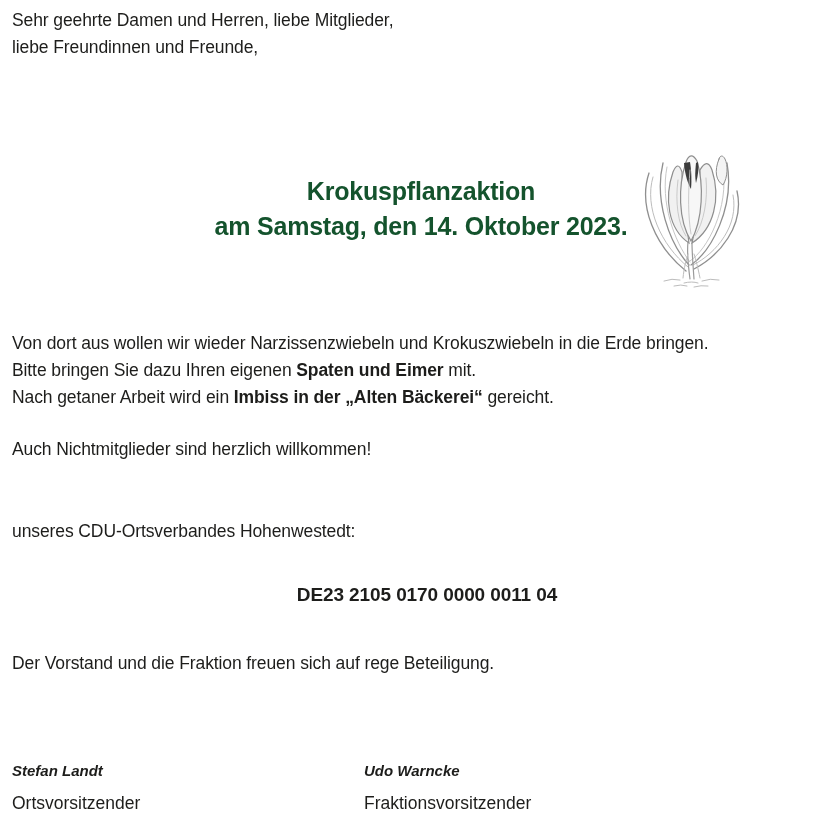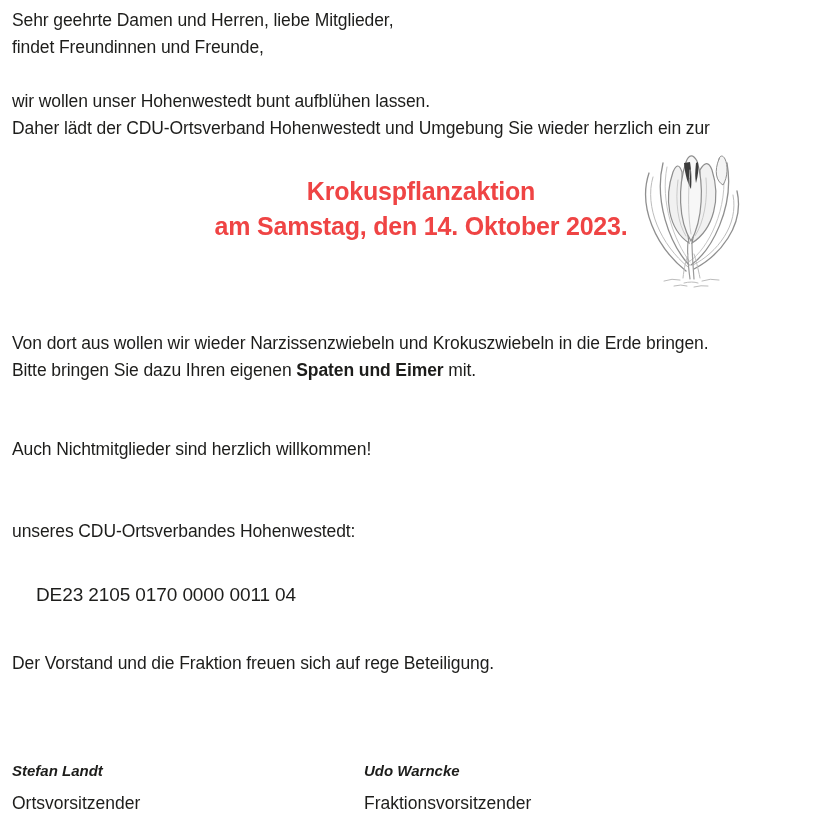--- a/index.html
+++ b/index.html
@@ -29,31 +29,31 @@
   .headline {
     position: absolute;
     left: 24px;
     width: 794px;
     top: 174px;
     text-align: center;
     font-size: 25px;
     line-height: 35px;
     font-weight: bold;
     letter-spacing: -0.2px;
-    color: #ef4444;
+    color: #14532d;
   }
   .iban-line {
     position: absolute;
     left: 36px;
     width: 782px;
     top: 581px;
-    text-align: left;
+    text-align: center;
     font-size: 19px;
     line-height: 27px;
-    font-weight: normal;
+    font-weight: bold;
     letter-spacing: -0.1px;
   }
   .signature {
     position: absolute;
     top: 757px;
   }
   .signature .sig-name {
     font-size: 15px;
     font-weight: bold;
     font-style: italic;
@@ -74,27 +74,23 @@
     height: 142px;
   }
 </style>
 </head>
 <body>
 
 <div class="page">
 
   <div class="block" style="top:7px">
     <div class="line">Sehr geehrte Damen und Herren, liebe Mitglieder,</div>
-    <div class="line">findet Freundinnen und Freunde,</div>
+    <div class="line">liebe Freundinnen und Freunde,</div>
   </div>
 
-  <div class="block" style="top:88px">
-    <div class="line">wir wollen unser Hohenwestedt bunt aufblühen lassen.</div>
-    <div class="line">Daher lädt der CDU-Ortsverband Hohenwestedt und Umgebung Sie wieder herzlich ein zur</div>
-  </div>
 
   <div class="headline">
     <div class="line">Krokuspflanzaktion</div>
     <div class="line">am Samstag, den 14. Oktober 2023.</div>
   </div>
 
   <svg class="flower" viewBox="0 0 127 142" aria-hidden="true">
     <g fill="none" stroke="#9a9a9a" stroke-width="1.3" stroke-linecap="round">
 
       <path d="M21,23 C10,56 27,96 58,121" stroke="#8f8f8f"></path>
@@ -141,20 +137,23 @@
       <path d="M66,137 q7,-2 14,-1"></path>
     </g>
   </svg>
 
 
   <div class="block" style="top:330px">
     <div class="line">Von dort aus wollen wir wieder Narzissenzwiebeln und Krokuszwiebeln in die Erde bringen.</div>
     <div class="line">
       <span>Bitte bringen Sie dazu Ihren eigenen </span><b>Spaten und Eimer</b><span> mit.</span>
     </div>
+    <div class="line">
+      <span>Nach getaner Arbeit wird ein </span><b>Imbiss in der „Alten Bäckerei“</b><span> gereicht.</span>
+    </div>
   </div>
 
   <div class="block" style="top:436px">
     <div class="line">Auch Nichtmitglieder sind herzlich willkommen!</div>
   </div>
 
   <div class="block" style="top:518px">
     <div class="line">unseres CDU-Ortsverbandes Hohenwestedt:</div>
   </div>
 

